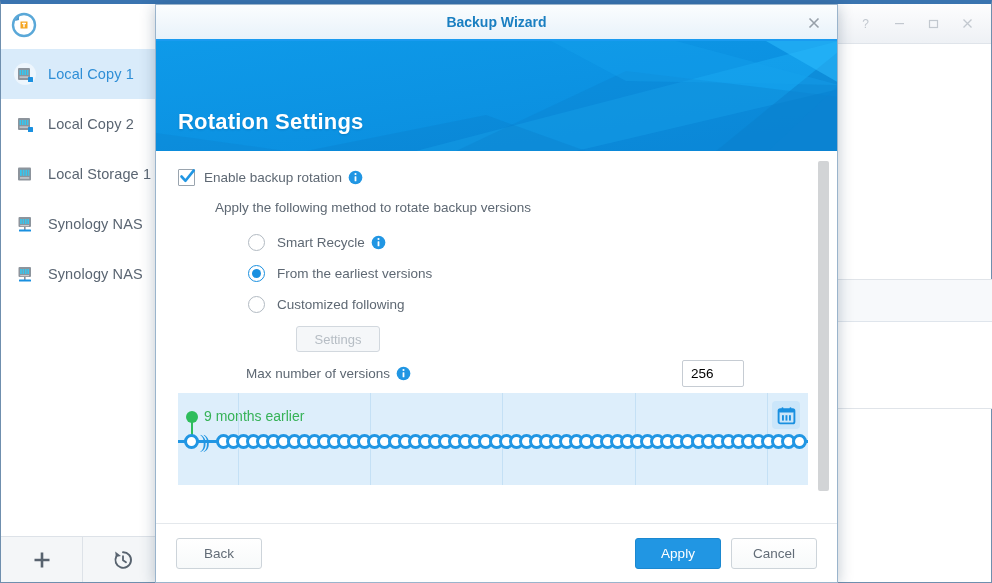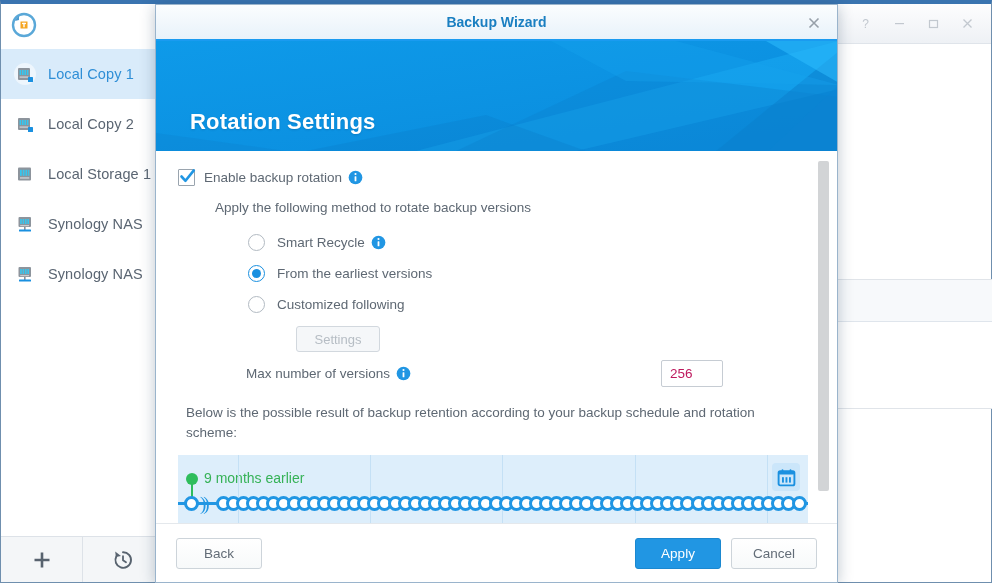--- a/index.html
+++ b/index.html
@@ -187,21 +187,20 @@
   }
   #dlg-banner svg { position: absolute; inset: 0; display: block; }
   #banner-title {
     position: absolute;
     left: 22px; bottom: 16px;
     color: #ffffff;
     font-size: 22px;
     font-weight: bold;
     letter-spacing: .2px;
     text-shadow: 0 1px 2px rgba(0,40,70,.18);
-    margin-left: 12px;
   }
 
   
   #dlg-body {
     flex: 1 1 auto;
     position: relative;
     overflow: hidden;
     background: #ffffff;
   }
   #dlg-content {
@@ -286,27 +285,27 @@
   }
 
   #maxver-row {
     margin: 14px 0 0 68px;
     display: flex;
     align-items: center;
   }
   #maxver-label { font-size: 13.5px; color: #5e6873; }
   #maxver-input {
     position: absolute;
-    left: 505px;
+    left: 526px;
     width: 62px; height: 27px;
     border: 1px solid #c6ccd3;
     border-radius: 2px;
     padding: 0 8px;
     font-size: 13.5px;
-    color: #be185d;
+    color: #000000;
     font-family: "Liberation Sans", sans-serif;
     background: #fff;
   }
 
   #result-hint {
     margin: 22px 0 0 8px;
     font-size: 13.5px;
     color: #5e6873;
     line-height: 20px;
     max-width: 592px;
@@ -667,21 +666,20 @@
       <div id="maxver-row">
         <span id="maxver-label">Max number of versions</span>
         <svg class="info-icon" viewBox="0 0 16 16" aria-hidden="true">
           <circle cx="8" cy="8" r="7.3" fill="#2196e3"></circle>
           <rect x="7.05" y="6.6" width="1.9" height="5.4" rx=".6" fill="#ffffff"></rect>
           <circle cx="8" cy="4.3" r="1.15" fill="#ffffff"></circle>
         </svg>
         <input id="maxver-input" type="text" value="256" style="">
       </div>
 
-      <div id="result-hint">Below is the possible result of backup retention according to your backup schedule and rotation scheme:</div>
 
       <div id="timeline">
         <div id="tl-axis"></div>
         <div id="tl-break">))</div>
         <div id="tl-marker-stem"></div>
         <div id="tl-marker-dot"></div>
         <div id="tl-marker-label">9 months earlier</div>
         <div id="tl-cal" style="z-index: 10;">
           <svg width="19" height="19" viewBox="0 0 19 19" aria-hidden="true">
             <rect x="1.6" y="3.2" width="15.8" height="14.2" rx="1.6" fill="none" stroke="#1a90e0" stroke-width="1.9"></rect>

